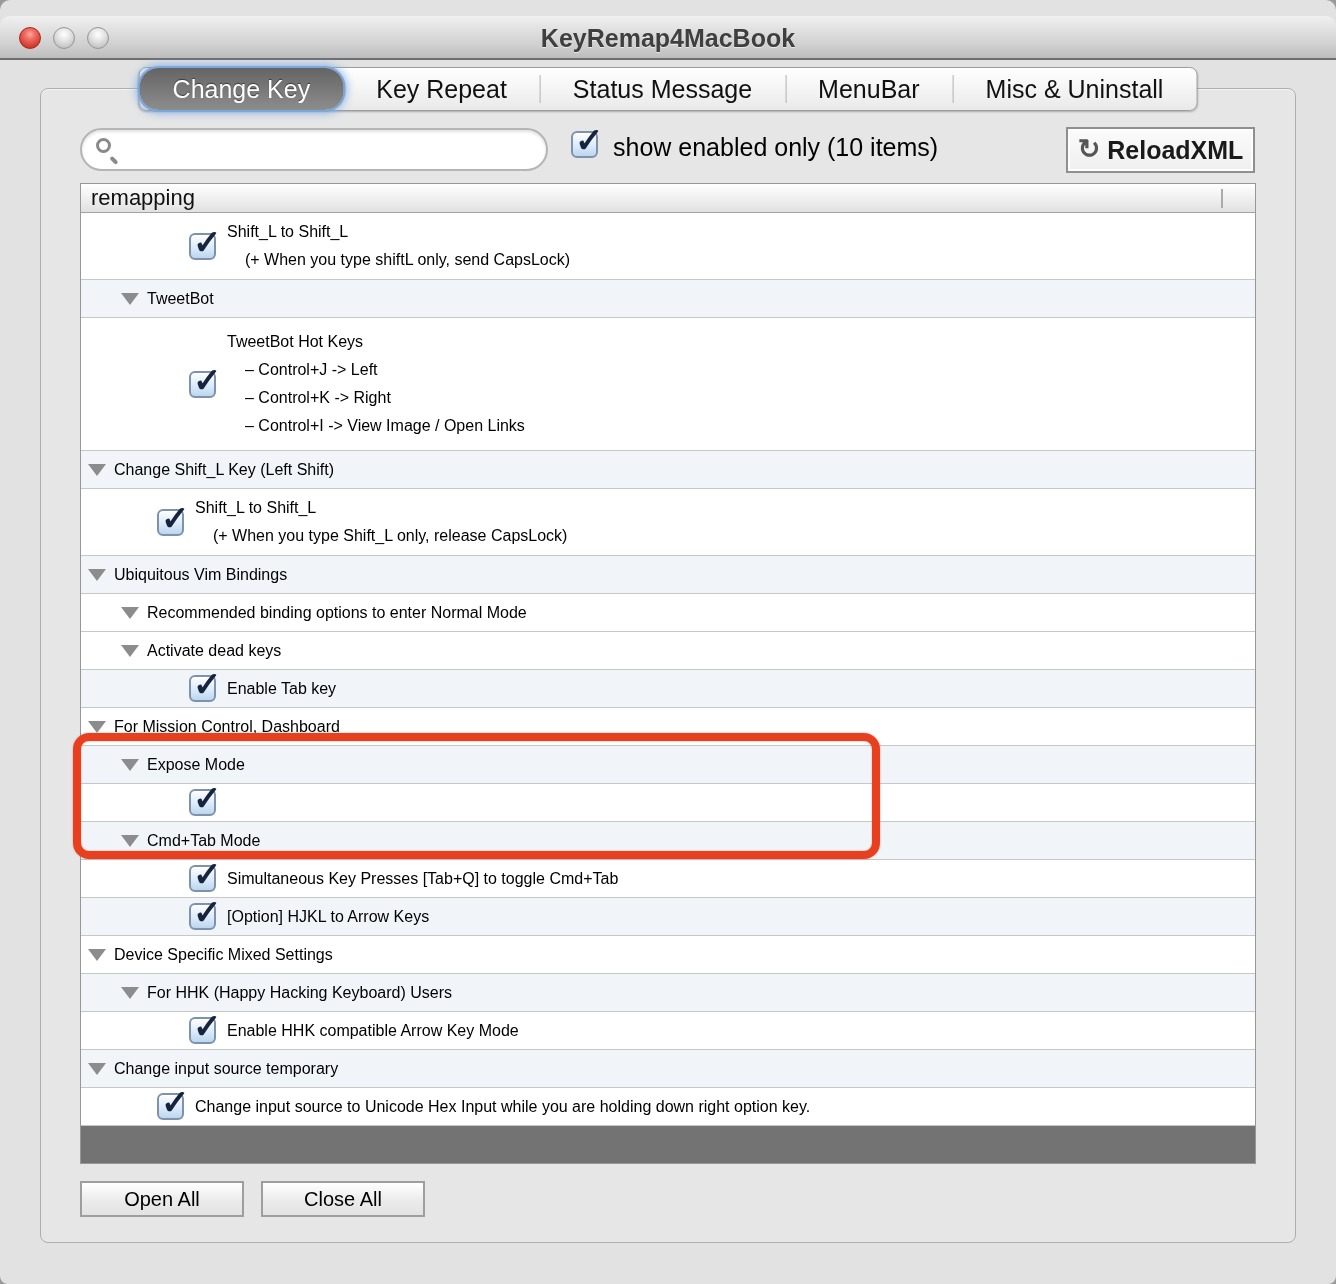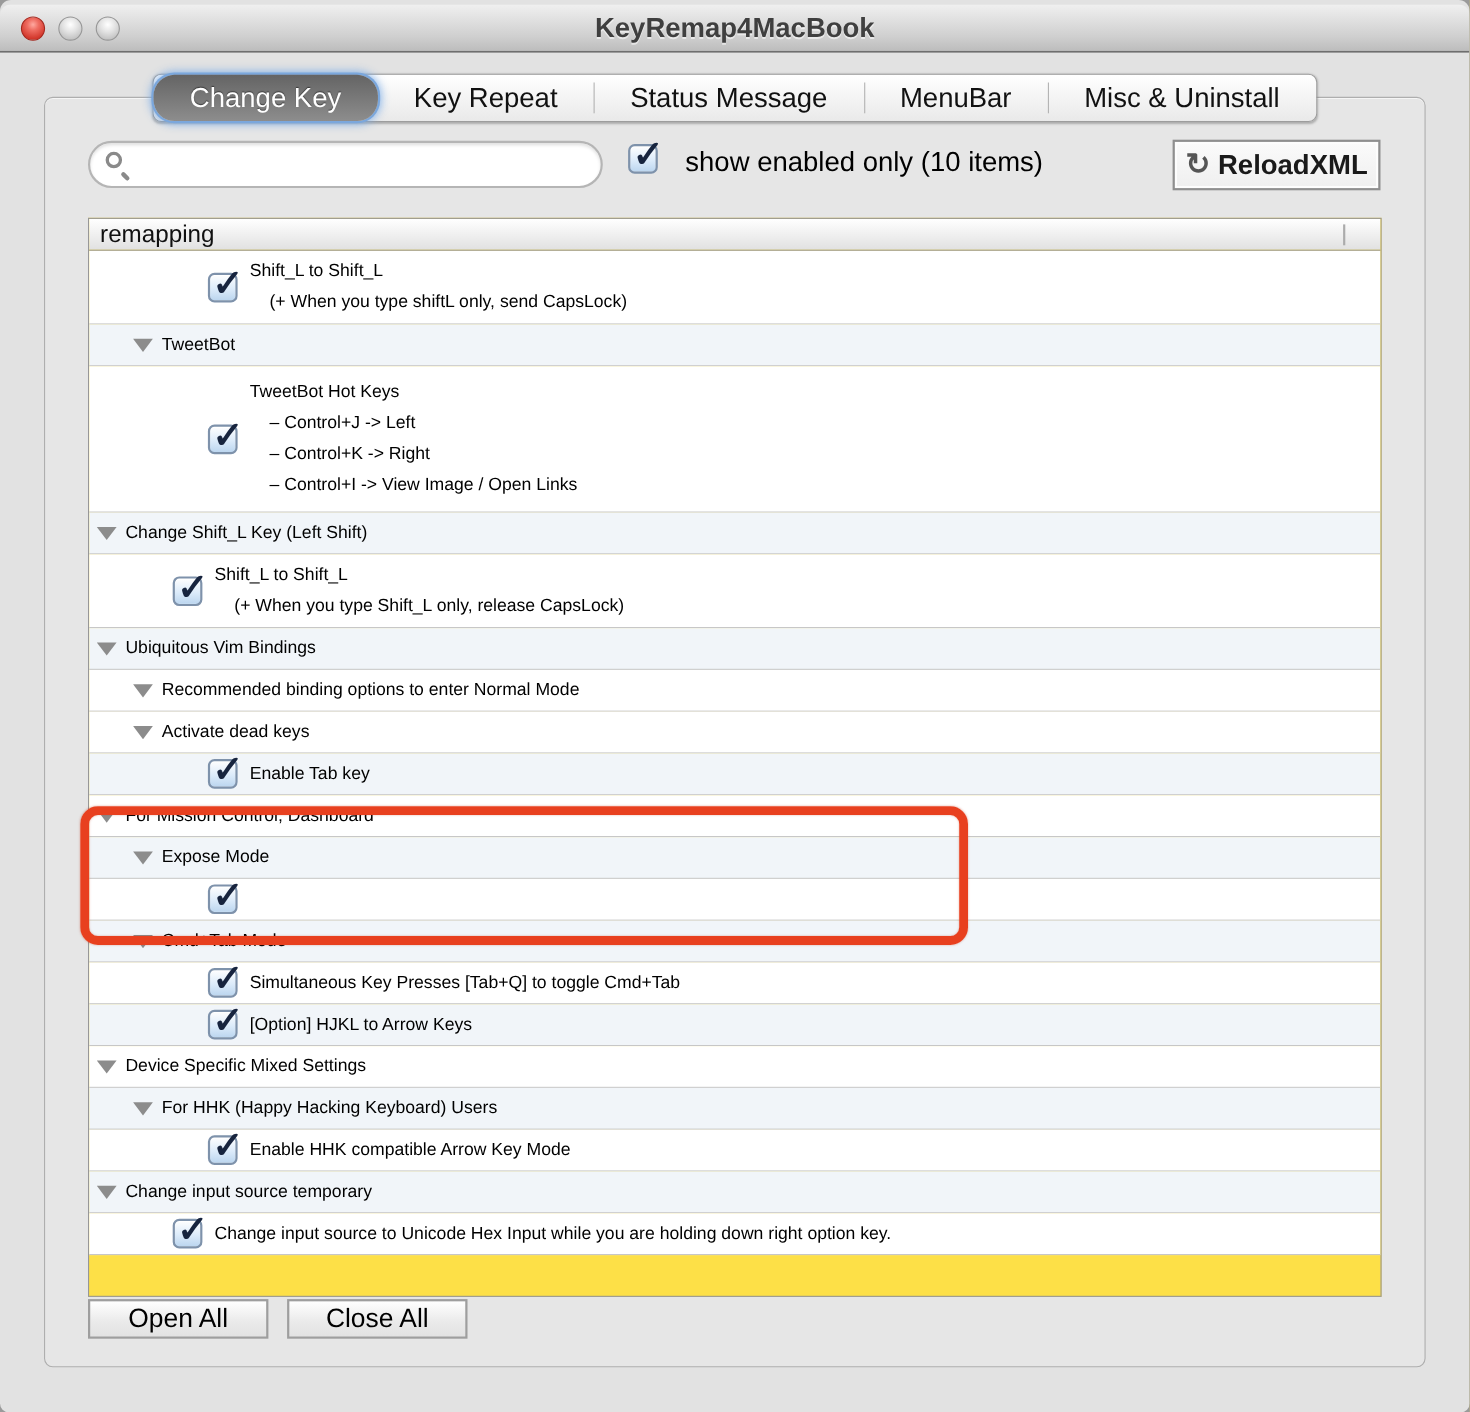--- a/index.html
+++ b/index.html
@@ -1,21 +1,21 @@
 <!DOCTYPE html>
 <html><head>
 <meta charset="utf-8">
 <style>
   html,body{margin:0;padding:0;background:#9a9a9a;}
   *{box-sizing:border-box;font-family:"Liberation Sans", sans-serif;}
   .screen{position:relative;width:1336px;height:1284px;background:#e2e2e2;
           border-radius:10px 10px 8px 8px;overflow:hidden;margin:0 auto;}
 
   
-  .titlebar{position:absolute;left:0;top:4px;width:1336px;height:44px;
+  .titlebar{position:absolute;left:0;top:16px;width:1336px;height:44px;
     background:linear-gradient(#f0f0f0,#cfcfcf 70%,#bdbdbd);
     border-bottom:2px solid #6e6e6e;border-radius:10px 10px 0 0;}
   .traffic{position:absolute;top:11px;width:22px;height:22px;border-radius:50%;}
   .tl-red{left:19px;background:radial-gradient(circle at 50% 32%, #ffa9a0 0%, #ef6e63 30%, #d2372b 75%);border:1px solid #a5281f;}
   .tl-gray{background:radial-gradient(circle at 50% 32%, #ffffff 0%, #e3e3e3 40%, #c2c2c2 80%);border:1px solid #969696;}
   .tl-2{left:53px;} .tl-3{left:87px;}
   .win-title{position:absolute;left:0;right:0;top:8px;text-align:center;
     font-size:25px;font-weight:bold;color:#3f3f3f;text-shadow:0 1px 0 rgba(255,255,255,.55);}
 
   
@@ -46,33 +46,33 @@
   .search-input{position:absolute;left:40px;top:2px;right:14px;bottom:2px;border:0;outline:0;
     font-size:24px;background:transparent;}
 
   
   .cb{width:27px;height:27px;border-radius:6px;flex:0 0 27px;position:relative;
     border:2px solid #7e92ab;background:linear-gradient(#fefefe,#dcebfa 55%,#bcd6ef);
     box-shadow:inset 0 1px 0 rgba(255,255,255,.9);}
   .cb.checked::after{content:"\2713";position:absolute;left:2px;top:-13px;
     font-size:34px;font-weight:bold;color:#17243e;}
 
-  .show-enabled{position:absolute;left:571px;top:131px;display:flex;align-items:flex-start;gap:25px;}
+  .show-enabled{position:absolute;left:571px;top:131px;display:flex;align-items:flex-start;gap:15px;}
   .show-enabled .label{font-size:25px;color:#000;padding-top:2px;}
 
   
   .reload-btn{position:absolute;left:1066px;top:127px;width:189px;height:46px;
     border:2px solid #8f8f8f;background:linear-gradient(#fbfbfb,#efefef);
     box-shadow:inset 0 0 0 2px #fdfdfd;display:flex;align-items:center;justify-content:center;
     gap:7px;font-size:25px;font-weight:600;color:#1a1a1a;}
   .reload-icon{font-size:27px;font-weight:bold;color:#555;line-height:1;transform:translateY(-1px);}
 
   
-  .list{position:absolute;left:80px;top:198px;width:1176px;height:981px;
-    background:#fde047;border:1px solid #979797;overflow:hidden;}
+  .list{position:absolute;left:80px;top:183px;width:1176px;height:981px;
+    background:#737373;border:1px solid #979797;overflow:hidden;}
   .list-header{height:29px;background:linear-gradient(#ffffff,#e1e1e1);
     border-bottom:1px solid #a2a2a2;display:flex;align-items:center;
     padding-left:10px;font-size:22px;color:#111;position:relative;}
   .col-sep{position:absolute;right:32px;top:5px;bottom:4px;width:2px;background:#ababab;}
   .row{display:flex;align-items:center;border-bottom:1px solid #c7c7c7;
     font-size:16px;color:#000;background:#fff;}
   .row.stripe{background:#f1f5f9;}
   .row.lines-1{height:38px;} .row.lines-2{height:67px;} .row.lines-4{height:133px;}
   .tri{width:0;height:0;border-left:9px solid transparent;border-right:9px solid transparent;
     border-top:12px solid #8c8c8c;flex:0 0 auto;margin-right:8px;}
@@ -82,21 +82,21 @@
   .row .line + .line{padding-left:18px;}
 
   
   .annotation{position:absolute;left:73px;top:733px;width:807px;height:126px;
     border:8px solid #e8401f;border-radius:16px;pointer-events:none;z-index:20;
     box-shadow:0 0 2px rgba(180,40,10,.4), inset 0 0 2px rgba(180,40,10,.4);}
 
   
   .footer-btn{position:absolute;top:1181px;height:36px;width:164px;
     border:2px solid #9e9e9e;background:linear-gradient(#ffffff,#ebebeb 55%,#e2e2e2);
-    font-size:24px;color:#000;display:flex;align-items:center;justify-content:center;}
+    font-size:20px;color:#000;display:flex;align-items:center;justify-content:center;}
   .btn-open{left:80px;} .btn-close{left:261px;}
 </style>
 </head>
 <body>
 
 <div class="screen">
 
   <div class="titlebar">
     <span class="traffic tl-red"></span>
     <span class="traffic tl-gray tl-2"></span>

